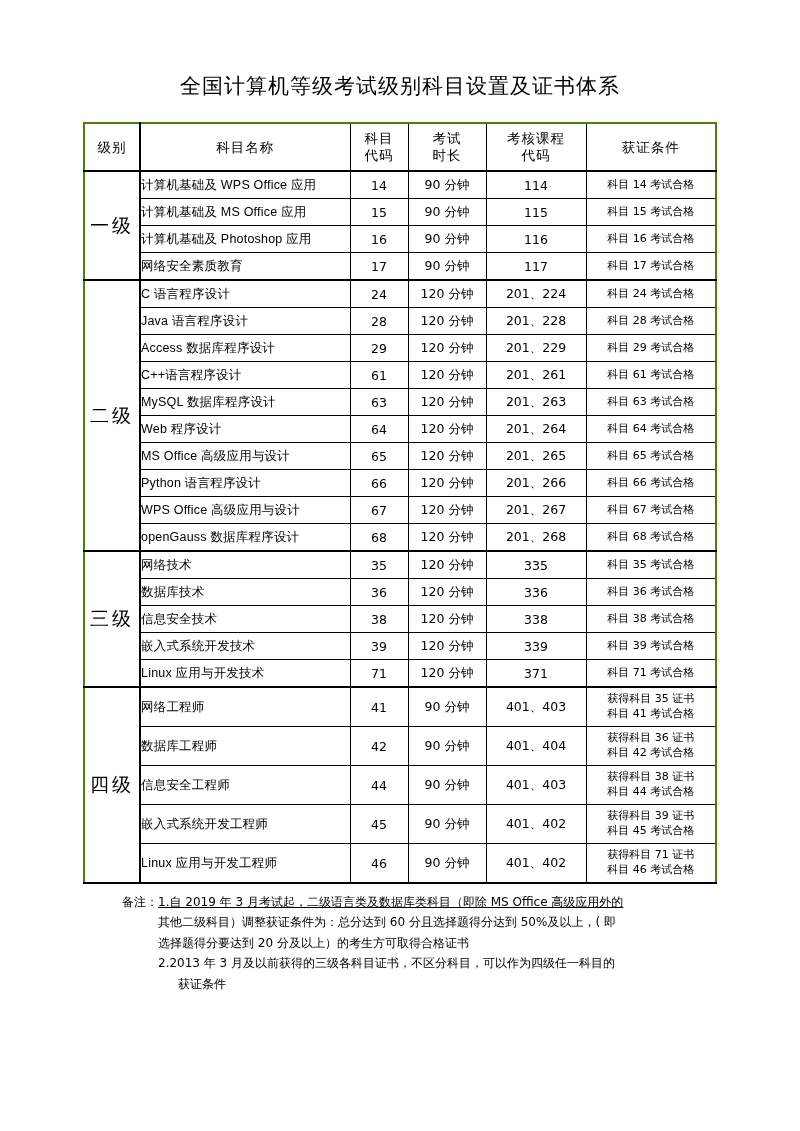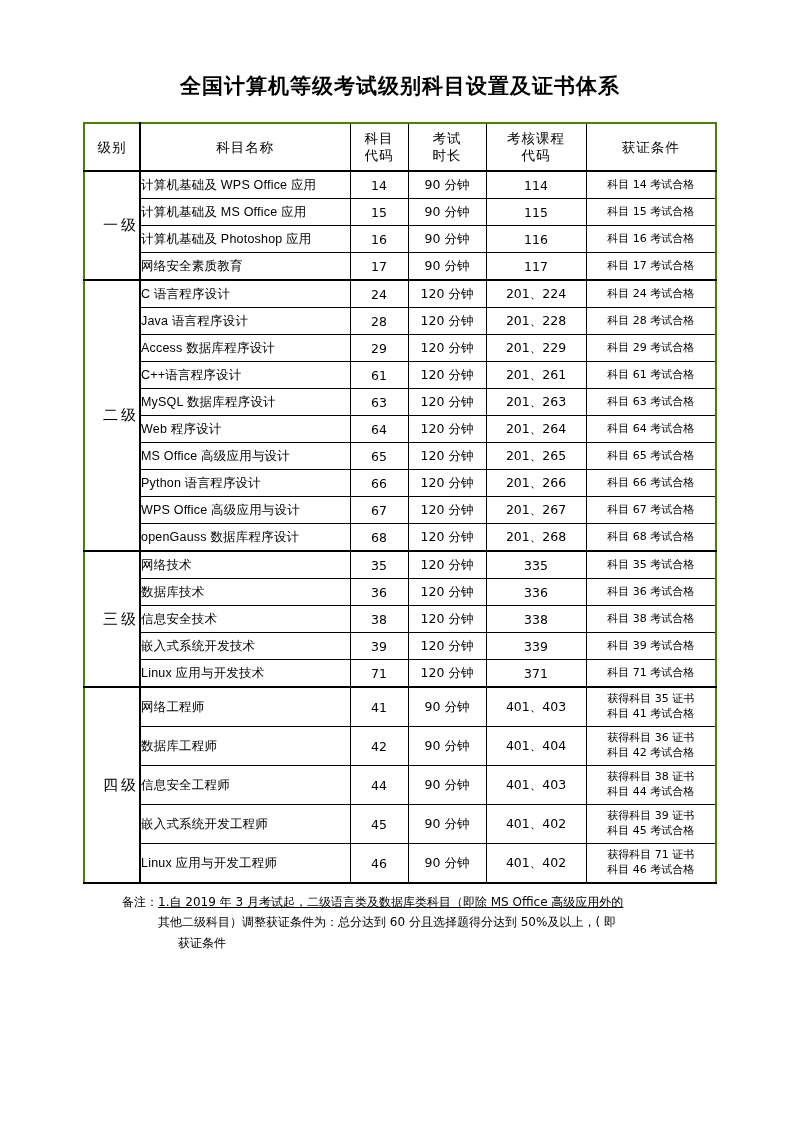--- a/index.html
+++ b/index.html
@@ -18,21 +18,21 @@
   .page {
     width: 800px;
     height: 1131px;
     box-sizing: border-box;
     padding: 0;
     position: relative;
   }
   .doc-title {
     text-align: center;
     font-size: 21px;
-    font-weight: bold;
+    font-weight: normal;
     font-family: "DejaVu Sans", "Liberation Sans", sans-serif;
     letter-spacing: 1px;
     margin-top: 72px;
     margin-bottom: 22px;
   }
   table.main {
     border-collapse: collapse;
     margin: 0 auto;
     width: 632px;
     table-layout: fixed;
@@ -49,22 +49,22 @@
   }
   .hdr td {
     text-align: center;
     font-size: 13.5px;
     height: 46px;
     line-height: 1.25;
     font-family: "DejaVu Sans", "Liberation Sans", sans-serif;
     letter-spacing: 1px;
   }
   .lvl {
-    text-align: right;
-    font-size: 15px;
+    text-align: center;
+    font-size: 19px;
     letter-spacing: 3px;
     font-family: Liberation Mono, monospace;
     border-right: 2px solid #000 !important;
   }
   .subject {
     padding-left: 12px;
     font-size: 12.5px;
     font-family: Liberation Sans, sans-serif;
     letter-spacing: 0.2px;
   }
@@ -318,16 +318,18 @@
   </table>
 
   <div class="notes">
     <div class="note-row">
       <div class="note-label">备注：</div>
       <div class="note-body">
         <div>1.自 2019 年 3 月考试起，二级语言类及数据库类科目（即除 MS Office 高级应用外的</div>
       </div>
     </div>
     <div class="note-indent">其他二级科目）调整获证条件为：总分达到 60 分且选择题得分达到 50%及以上，( 即</div>
+    <div class="note-indent">选择题得分要达到 20 分及以上）的考生方可取得合格证书</div>
+    <div class="note-indent">2.2013 年 3 月及以前获得的三级各科目证书，不区分科目，可以作为四级任一科目的</div>
     <div class="note-indent2">获证条件</div>
   </div>
 
 </div>
 
 </body></html>

